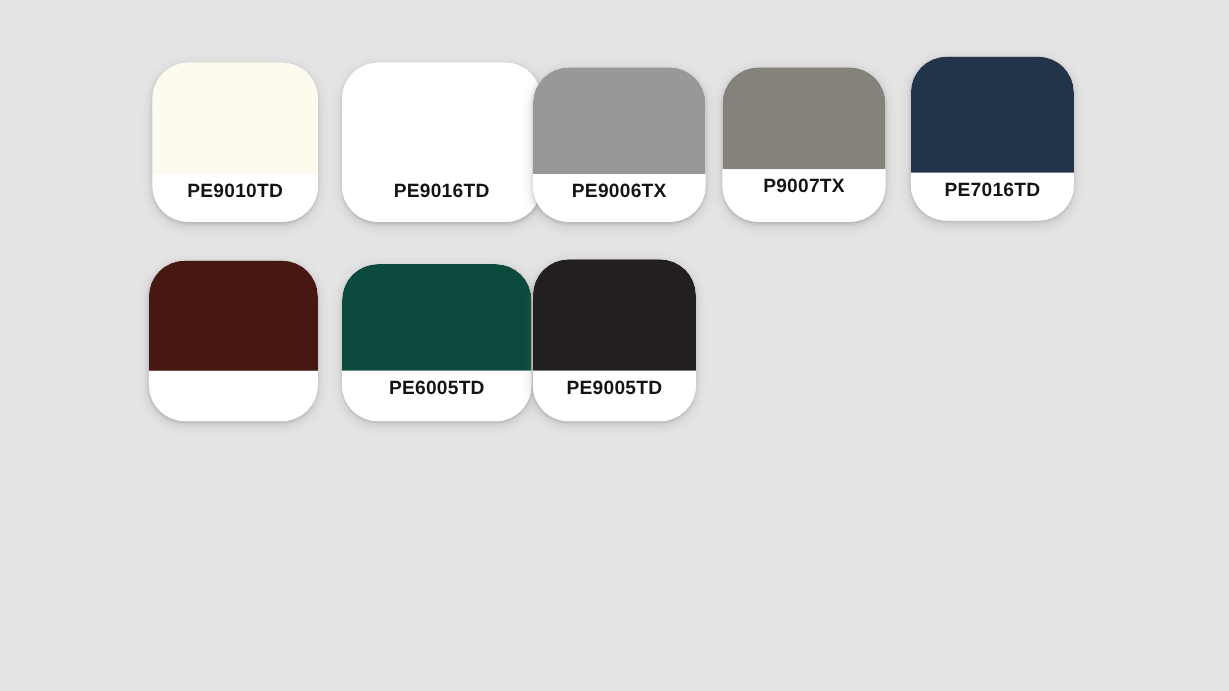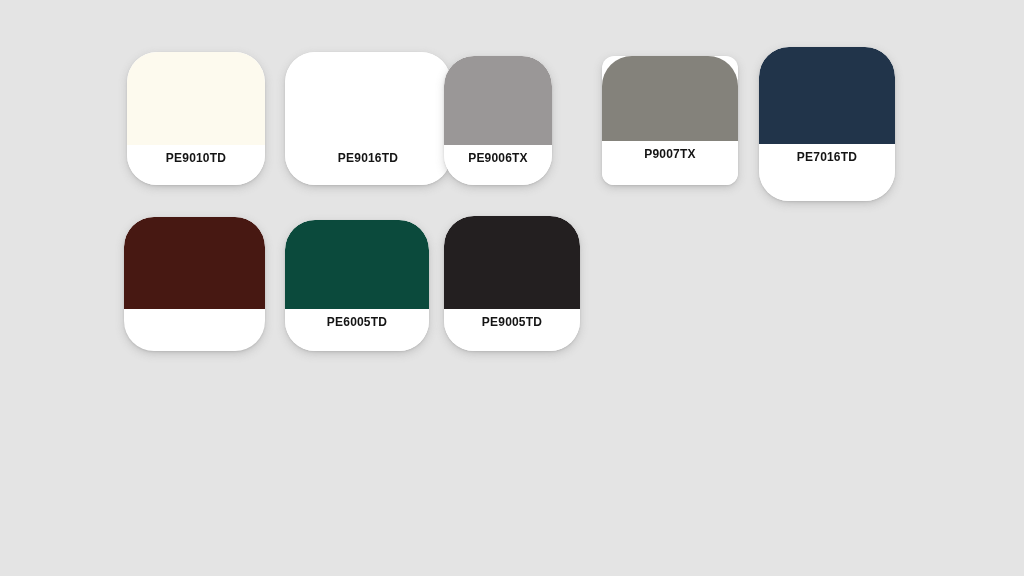--- a/index.html
+++ b/index.html
@@ -48,21 +48,21 @@
     background: #ffffff;
     display: flex;
     align-items: flex-start;
     justify-content: center;
     padding-top: 7px;
     box-sizing: border-box;
   }
 
   .swatch-label {
     font-family: "Liberation Sans", sans-serif;
-    font-size: 12px;
+    font-size: 16px;
     font-weight: bold;
     color: #141414;
     letter-spacing: 0.2px;
     white-space: nowrap;
     line-height: 1;
   }
 </style>
 </head>
 <body>
 
@@ -72,42 +72,42 @@
       <div class="swatch-label-strip">
         <span class="swatch-label">PE9010TD</span>
       </div>
     </div>
     <div class="swatch-card" style="left: 285px; top: 52px; width: 166px; height: 133px;">
       <div class="swatch-color" style="height: 93px; background: rgb(255, 255, 255);"></div>
       <div class="swatch-label-strip">
         <span class="swatch-label">PE9016TD</span>
       </div>
     </div>
-    <div class="swatch-card" style="left: 444px; top: 56px; width: 108px; height: 129px;">
+    <div class="swatch-card" style="left: 444px; top: 56px; width: 144px; height: 129px;">
       <div class="swatch-color" style="height: 89px; background: rgb(154, 151, 151);"></div>
       <div class="swatch-label-strip">
         <span class="swatch-label">PE9006TX</span>
       </div>
     </div>
-    <div class="swatch-card" style="left: 602px; top: 56px; width: 136px; height: 129px; border-radius: 12px;">
+    <div class="swatch-card" style="left: 602px; top: 56px; width: 136px; height: 129px;">
       <div class="swatch-color" style="height: 85px; background: rgb(132, 130, 123);"></div>
       <div class="swatch-label-strip">
         <span class="swatch-label">P9007TX</span>
       </div>
     </div>
-    <div class="swatch-card" style="left: 759px; top: 47px; width: 136px; height: 154px;">
+    <div class="swatch-card" style="left: 759px; top: 47px; width: 136px; height: 137px;">
       <div class="swatch-color" style="height: 97px; background: rgb(33, 52, 74);"></div>
       <div class="swatch-label-strip">
         <span class="swatch-label">PE7016TD</span>
       </div>
     </div>
     <div class="swatch-card" style="left: 124px; top: 217px; width: 141px; height: 134px;">
       <div class="swatch-color" style="height: 92px; background: rgb(71, 24, 18);"></div>
     </div>
-    <div class="swatch-card" style="left: 285px; top: 220px; width: 144px; height: 131px;">
+    <div class="swatch-card" style="left: 285px; top: 220px; width: 158px; height: 131px;">
       <div class="swatch-color" style="height: 89px; background: rgb(11, 74, 60);"></div>
       <div class="swatch-label-strip">
         <span class="swatch-label">PE6005TD</span>
       </div>
     </div>
     <div class="swatch-card" style="left: 444px; top: 216px; width: 136px; height: 135px;">
       <div class="swatch-color" style="height: 93px; background: rgb(35, 31, 32);"></div>
       <div class="swatch-label-strip">
         <span class="swatch-label">PE9005TD</span>
       </div>

